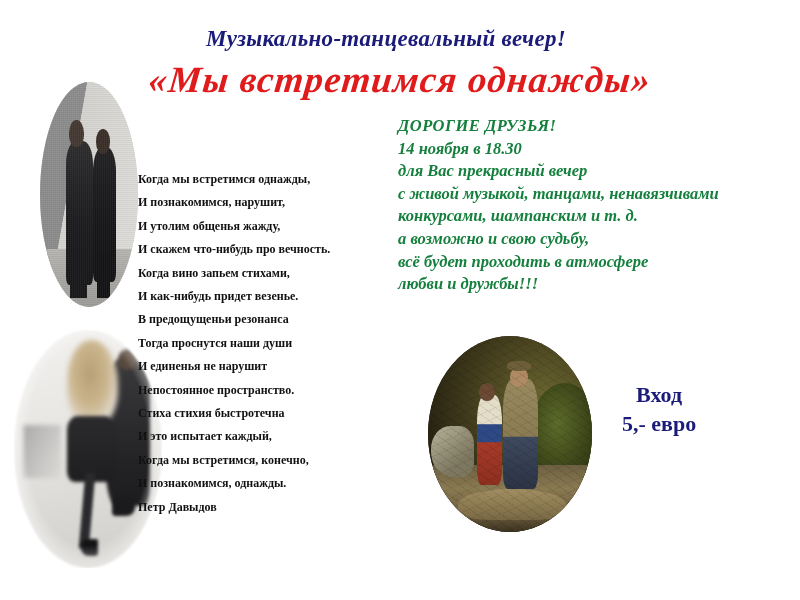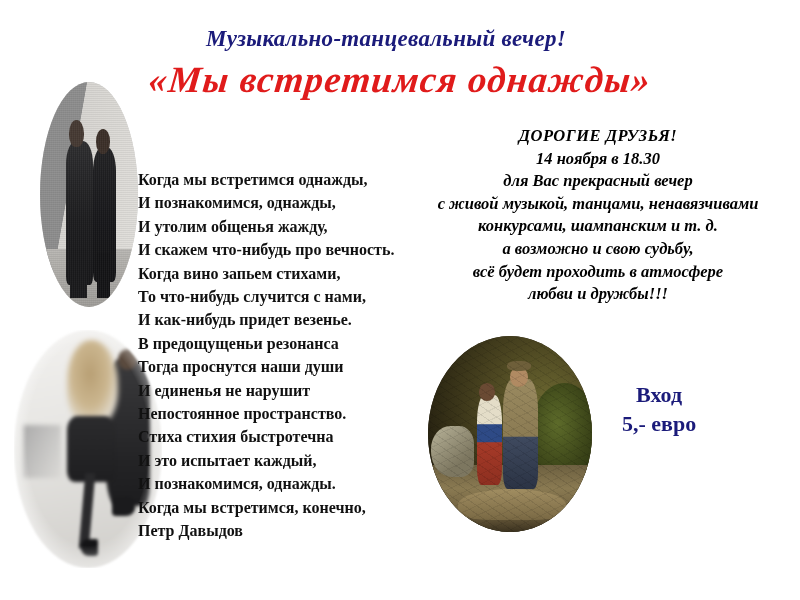--- a/index.html
+++ b/index.html
@@ -338,34 +338,34 @@
 
   
   .poem {
     position: absolute;
     left: 138px;
     top: 168px;
     width: 300px;
     color: #111111;
     font-family: "Liberation Serif", "DejaVu Serif", serif;
     font-weight: bold;
-    font-size: 16px;
+    font-size: 12px;
     line-height: 23.4px;
     white-space: nowrap;
   }
   .poem div { white-space: nowrap; }
 
   
   .invite {
     position: absolute;
     left: 398px;
-    top: 125px;
+    top: 115px;
     width: 400px;
-    text-align: center;
-    color: #000000;
+    text-align: left;
+    color: #15803d;
     font-family: "Liberation Serif", "DejaVu Serif", serif;
     font-weight: bold;
     font-style: italic;
     font-size: 16.5px;
     line-height: 22.6px;
     white-space: nowrap;
   }
   .invite .caps { letter-spacing: .5px; }
 
   
@@ -410,34 +410,33 @@
       <div class="torso"></div>
       <div class="skirt"></div>
       <div class="leg1"></div>
       <div class="shoe1"></div>
     </div>
     <div class="fade"></div>
   </div>
 
   <div class="poem">
     <div>Когда мы встретимся однажды,</div>
-    <div>И познакомимся, однажды,</div>
+    <div>И познакомимся, нарушит,</div>
     <div>И утолим общенья жажду,</div>
     <div>И скажем что-нибудь про вечность.</div>
     <div>Когда вино запьем стихами,</div>
-    <div>То что-нибудь случится с нами,</div>
     <div>И как-нибудь придет везенье.</div>
     <div>В предощущеньи резонанса</div>
     <div>Тогда проснутся наши души</div>
     <div>И единенья не нарушит</div>
     <div>Непостоянное пространство.</div>
     <div>Стиха стихия быстротечна</div>
     <div>И это испытает каждый,</div>
+    <div>Когда мы встретимся, конечно,</div>
     <div>И познакомимся, однажды.</div>
-    <div>Когда мы встретимся, конечно,</div>
     <div>Петр Давыдов</div>
   </div>
 
   <div class="invite">
     <div class="caps">ДОРОГИЕ ДРУЗЬЯ!</div>
     <div>14 ноября в 18.30</div>
     <div>для Вас прекрасный вечер</div>
     <div>с живой музыкой, танцами, ненавязчивами</div>
     <div>конкурсами, шампанским и т. д.</div>
     <div>а возможно и свою судьбу,</div>

